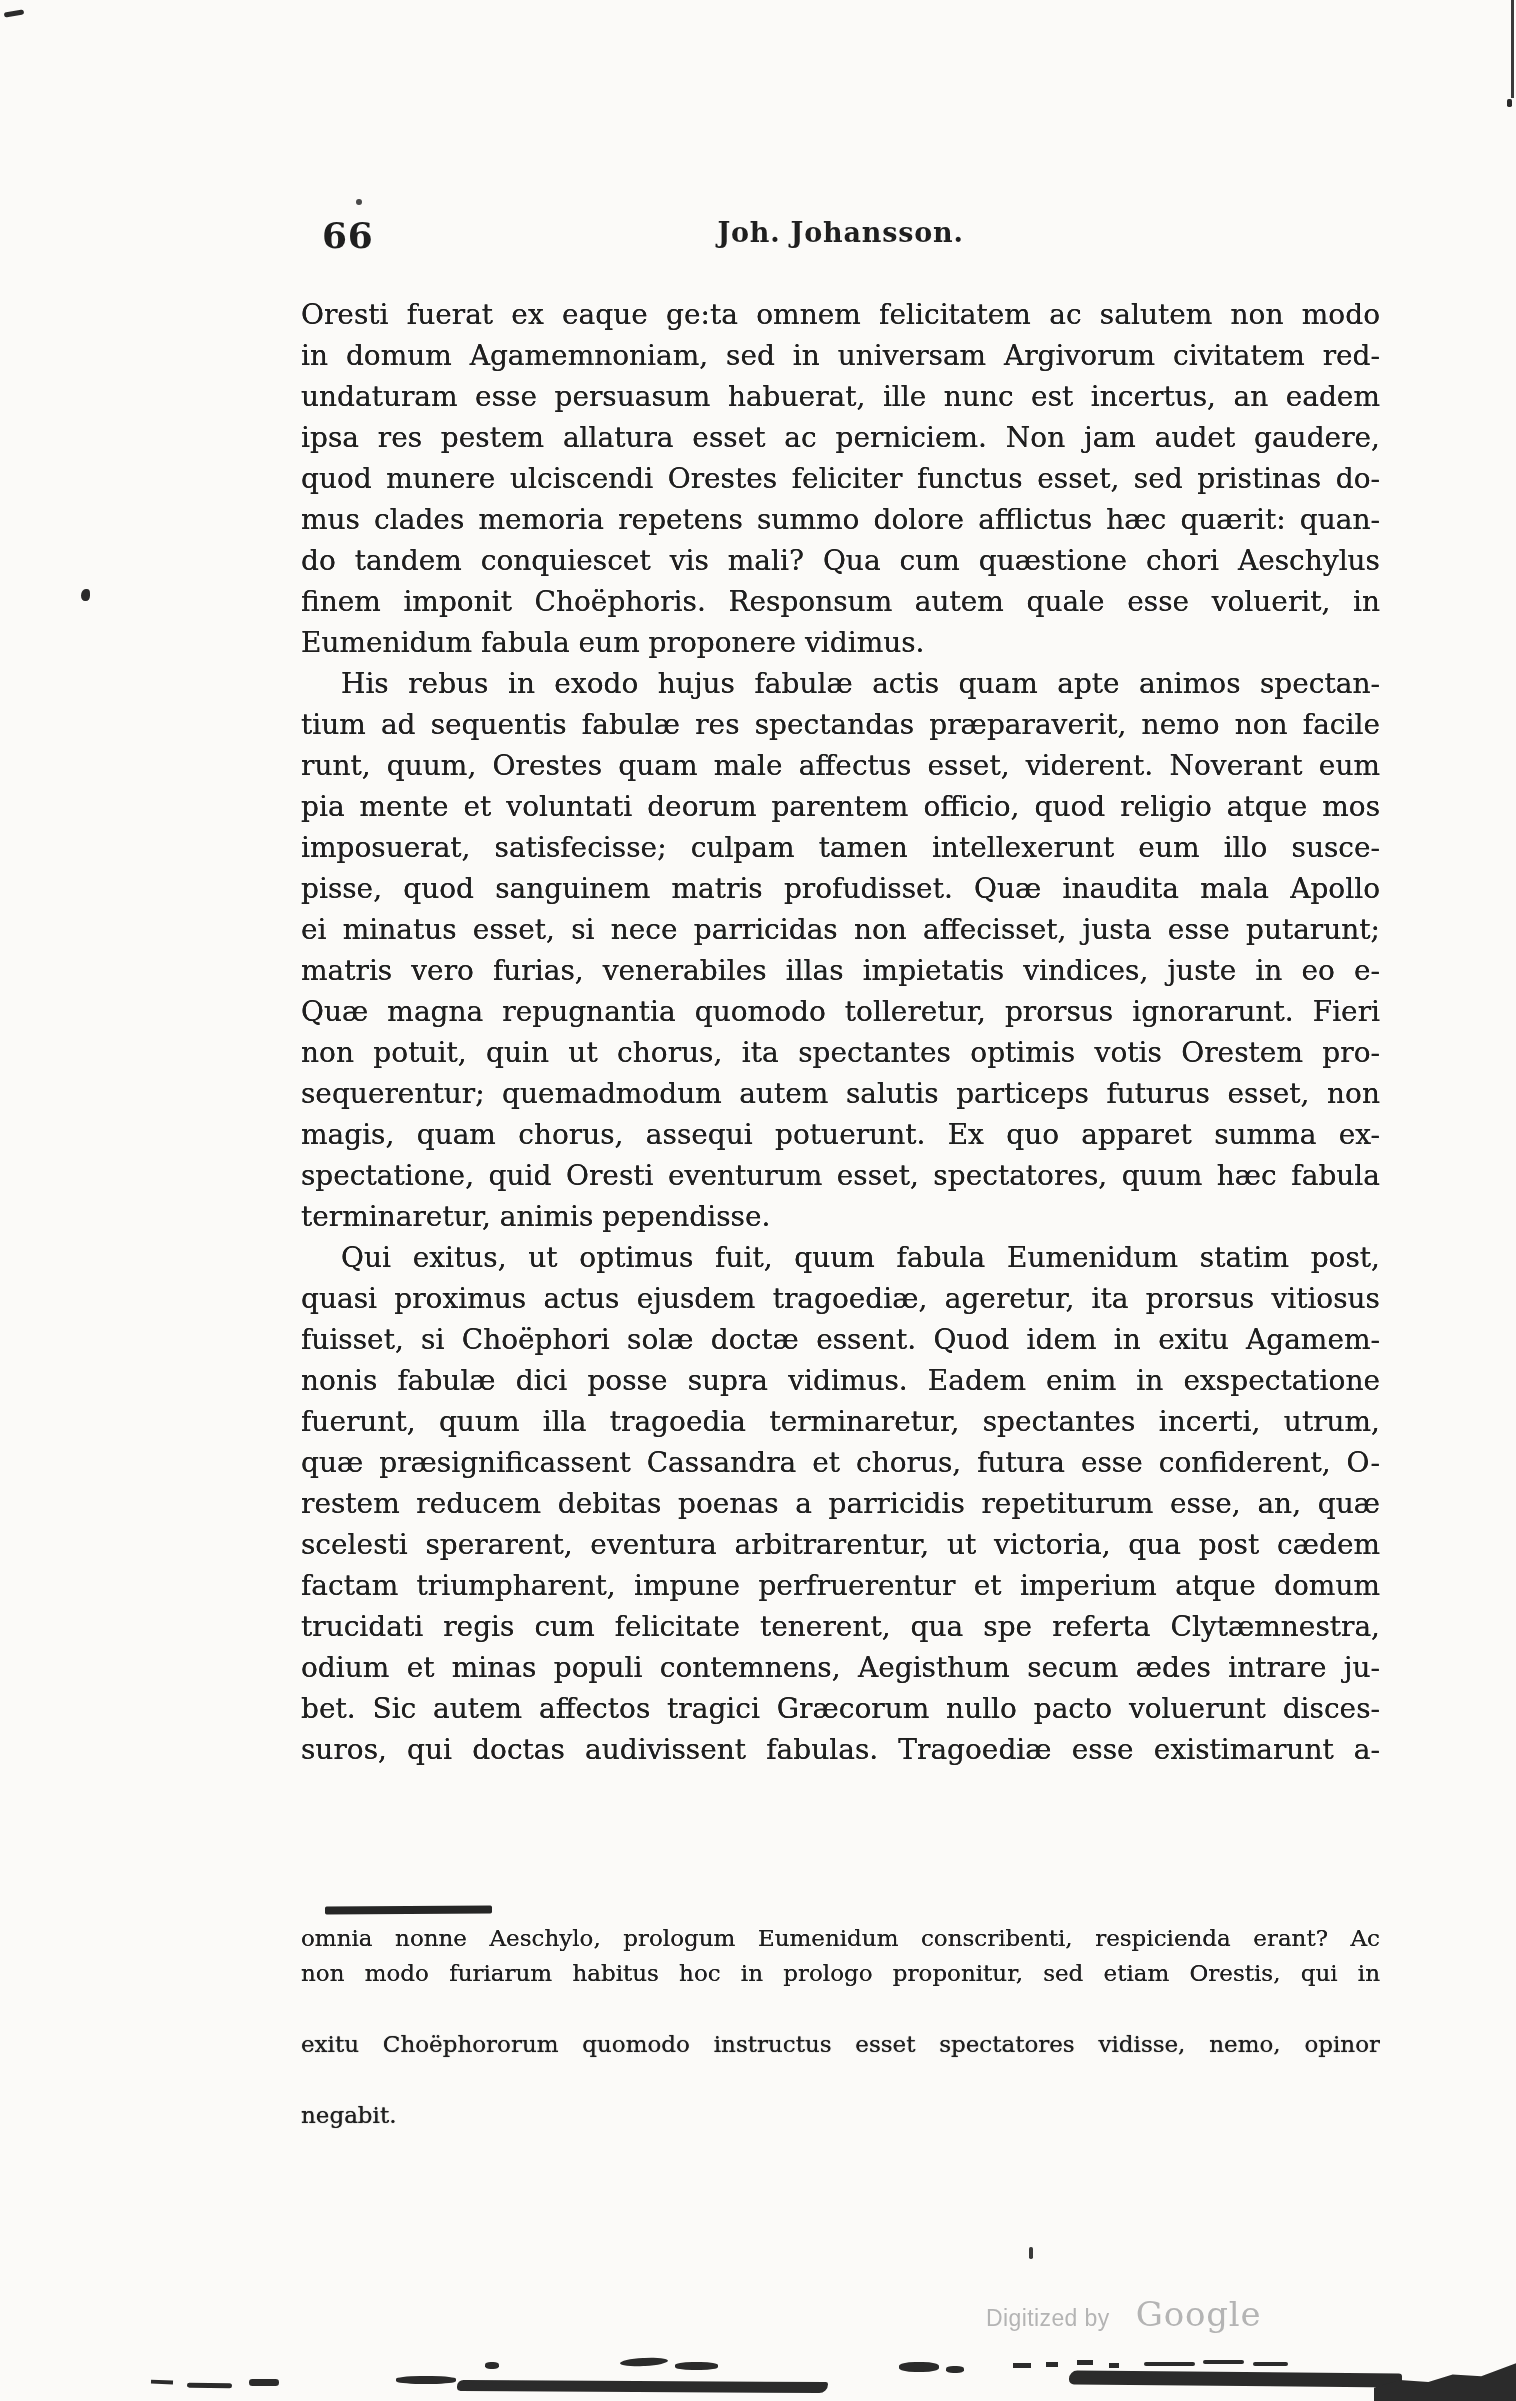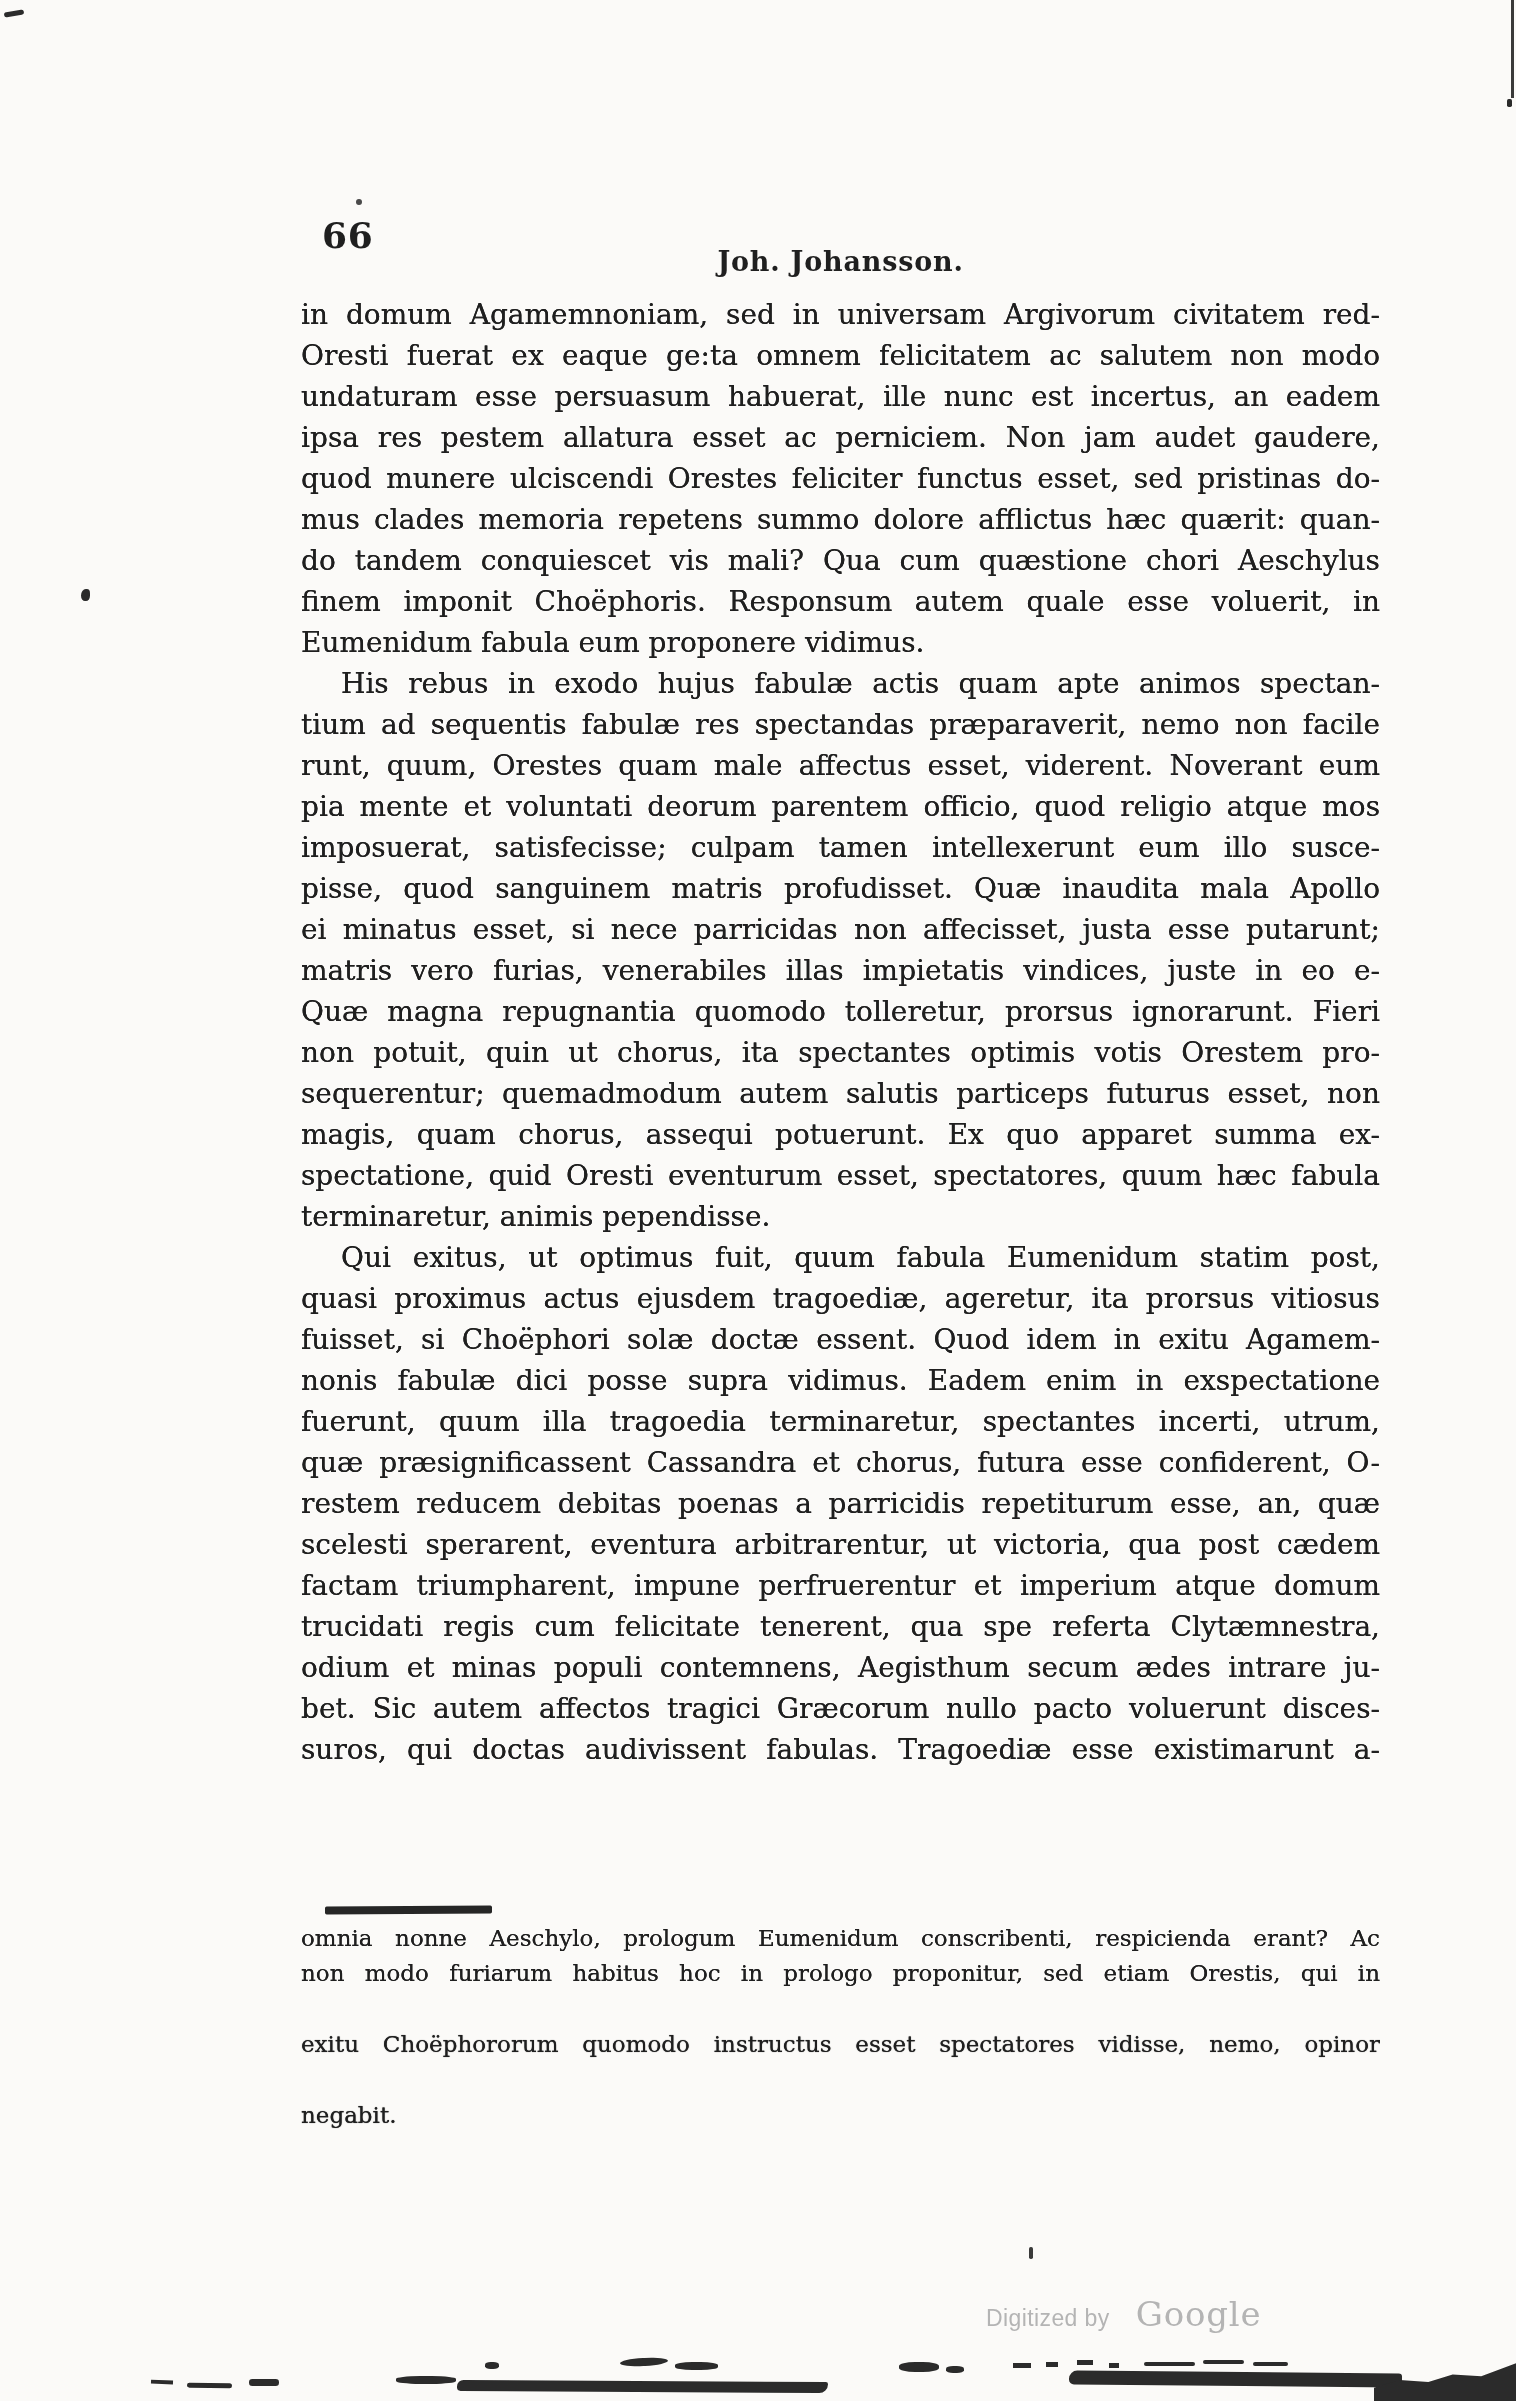--- a/index.html
+++ b/index.html
@@ -17,21 +17,21 @@
     font-family:"DejaVu Serif","Liberation Serif",serif;
     color:var(--ink);
   }
   
   .pagenum{
     position:absolute;left:322px;top:214px;
     font-size:36px;font-weight:bold;letter-spacing:0.8px;
   }
   .runhead{
     position:absolute;left:301px;top:217px;width:1079px;
-    text-align:center;font-size:27px;font-weight:bold;letter-spacing:0.8px;margin-top:29px;
+    text-align:center;font-size:27px;font-weight:bold;letter-spacing:0.8px;
   }
   
   .textblock{
     position:absolute;left:301px;top:294px;width:1079px;
   }
   .line{
     height:41px;line-height:41px;
     font-size:28px;
     text-align:justify;text-align-last:justify;
     overflow:hidden;white-space:nowrap;
@@ -130,22 +130,22 @@
   <div class="art b15"></div>
   <div class="art b16"></div>
   <div class="art b17"></div>
   <div class="art b18"></div>
   <div class="art b19"></div>
 
   <div class="pagenum">66</div>
   <div class="runhead">Joh. Johansson.</div>
 
   <div class="textblock">
+      <div class="line">Oresti fuerat ex eaque ge:ta omnem felicitatem ac salutem non modo</div>
       <div class="line">in domum Agamemnoniam, sed in universam Argivorum civitatem red-</div>
-      <div class="line">Oresti fuerat ex eaque ge:ta omnem felicitatem ac salutem non modo</div>
       <div class="line">undaturam esse persuasum habuerat, ille nunc est incertus, an eadem</div>
       <div class="line">ipsa res pestem allatura esset ac perniciem.  Non jam audet gaudere,</div>
       <div class="line">quod munere ulciscendi Orestes feliciter functus esset, sed pristinas do-</div>
       <div class="line">mus clades memoria repetens summo dolore afflictus hæc quærit: quan-</div>
       <div class="line">do tandem conquiescet vis mali?  Qua cum quæstione chori Aeschylus</div>
       <div class="line">finem imponit Choëphoris.  Responsum autem quale esse voluerit, in</div>
       <div class="line noj">Eumenidum fabula eum proponere vidimus.</div>
       <div class="line indent">His rebus in exodo hujus fabulæ actis quam apte animos spectan-</div>
       <div class="line">tium ad sequentis fabulæ res spectandas præparaverit, nemo non facile</div>
       <div class="line">runt, quum, Orestes quam male affectus esset, viderent.  Noverant eum</div>

